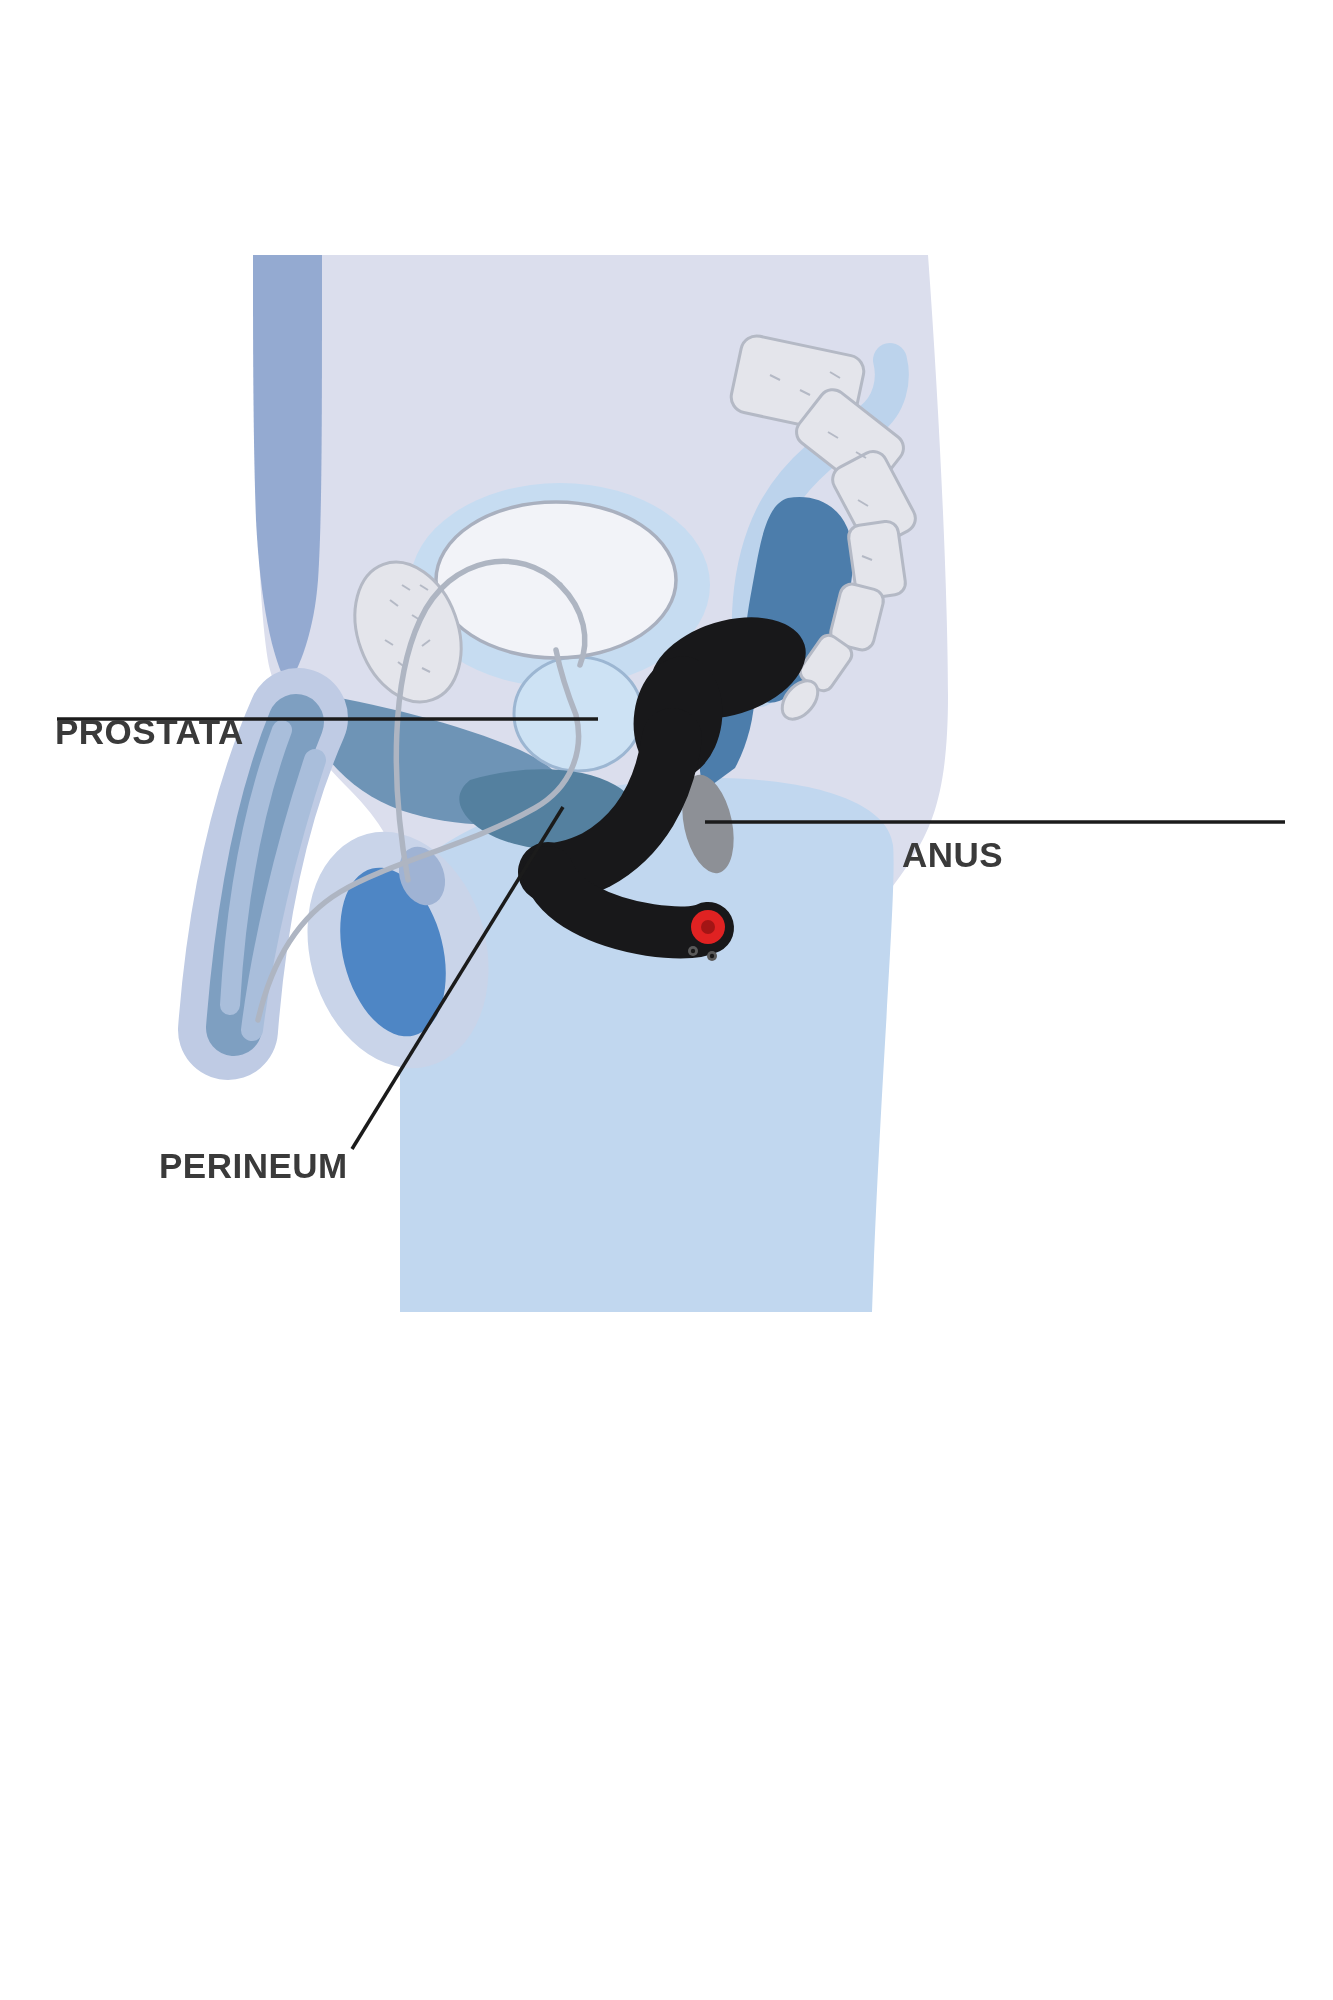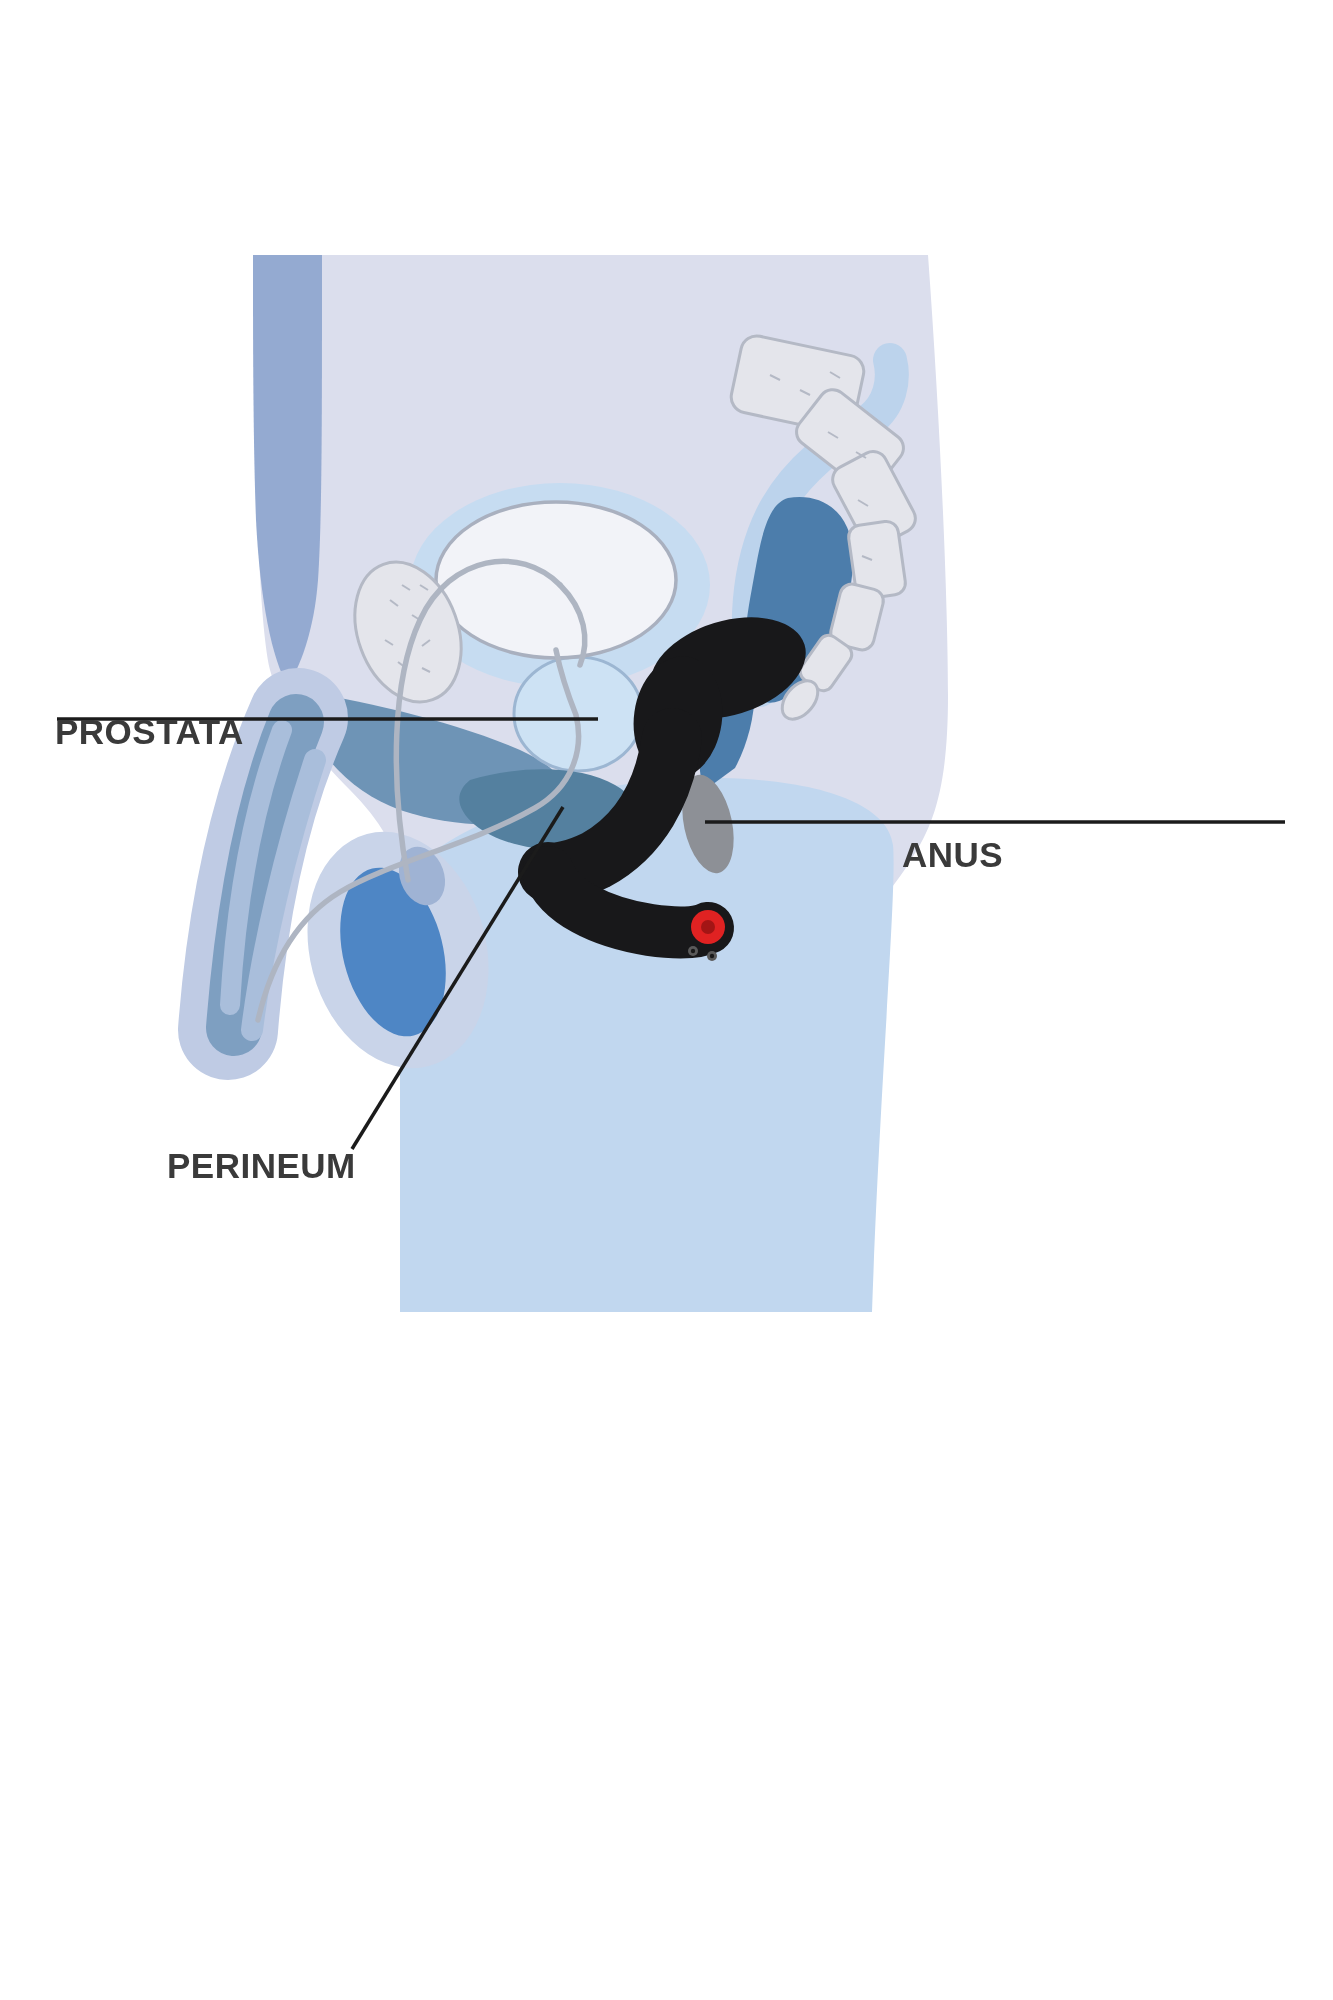--- a/index.html
+++ b/index.html
@@ -26,21 +26,21 @@
     position: absolute;
     font-weight: 700;
     font-size: 35px;
     letter-spacing: 0.5px;
     color: var(--label-color, #3a3a3a);
     white-space: nowrap;
     user-select: none;
   }
   .label-prostata { left: 55px;  top: 672px; margin-top: 40px;  }
   .label-anus     { left: 902px; top: 835px;  }
-  .label-perineum { left: 167px; top: 1146px; }
+  .label-perineum { left: 159px; top: 1146px; }
 </style>
 </head>
 <body>
 
 <div class="stage">
 
   <svg viewBox="0 0 1333 2000" aria-hidden="true">
 
     <path style="fill:var(--body-fill)" d="M 253 255 L 928 255
          C 940 420 948 600 948 695

